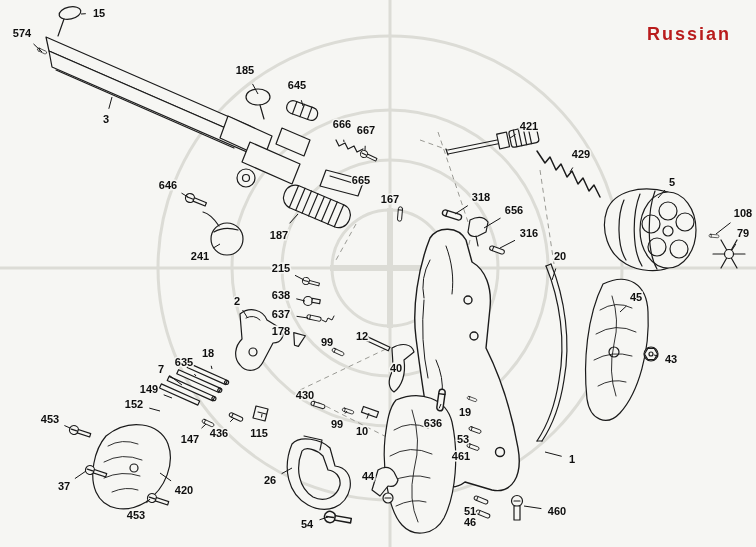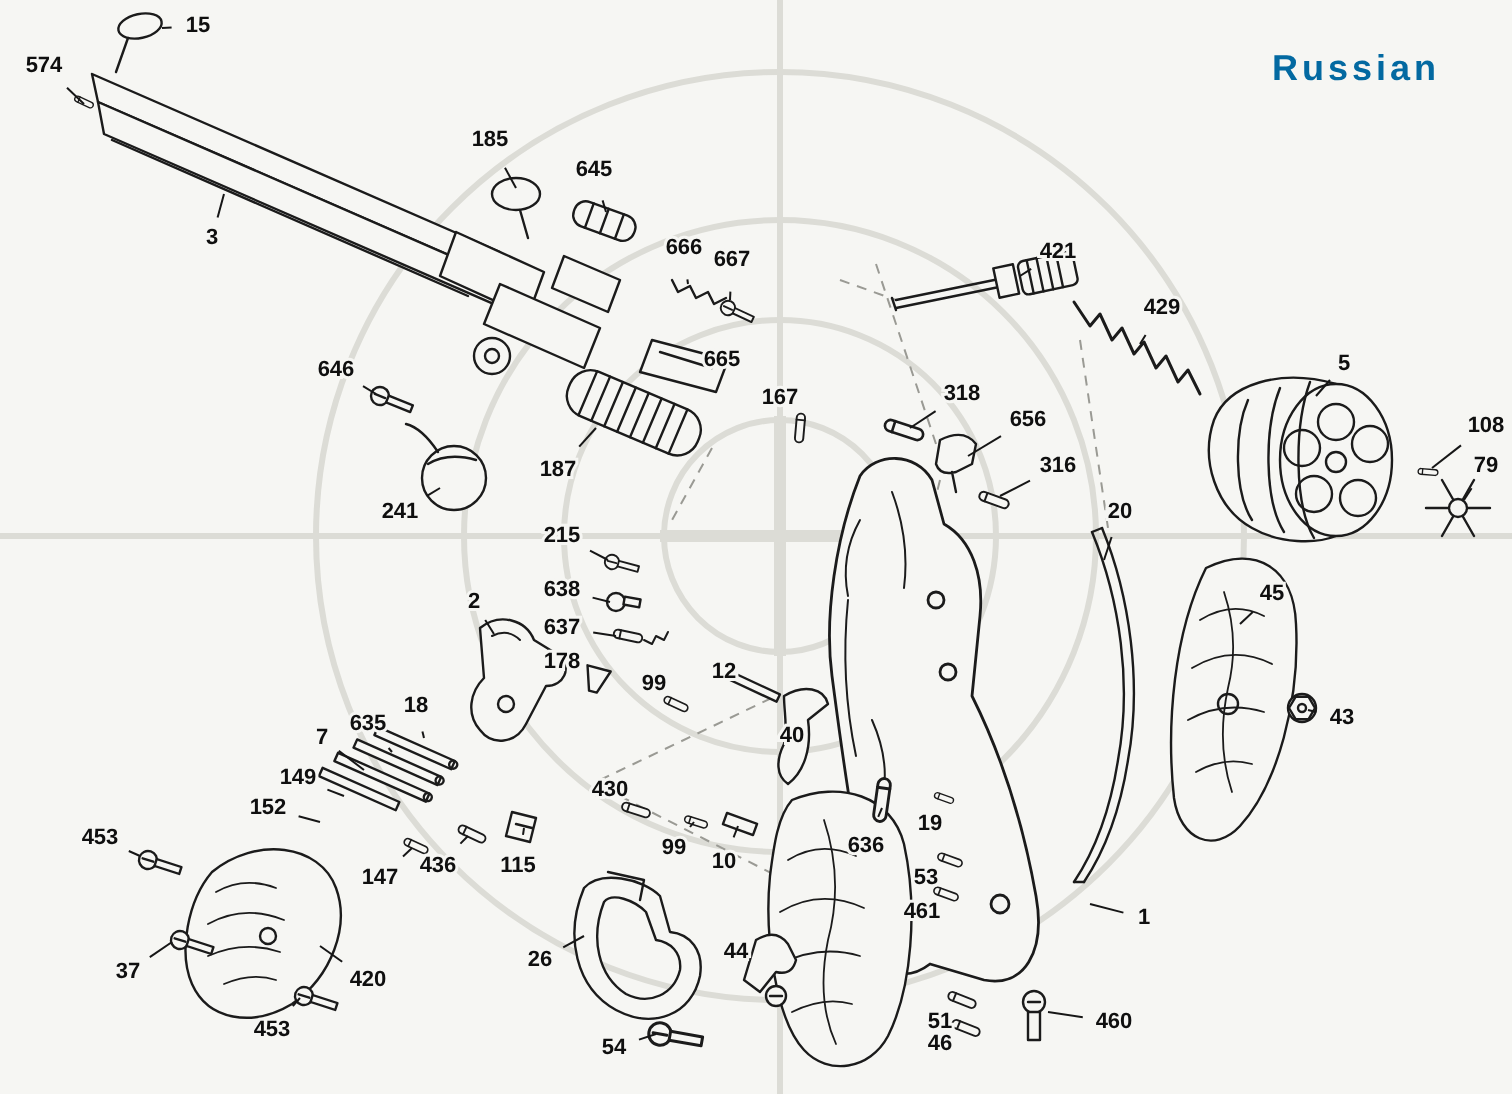--- a/index.html
+++ b/index.html
@@ -7,22 +7,22 @@
     --ink:#1b1b1b;
     --watermark:#dcdcd6;
   }
   html,body{margin:0;padding:0;background:#ffffff;}
   .page{
     position:relative;width:756px;height:547px;overflow:hidden;
     background:var(--background);
     font-family:"Liberation Sans",sans-serif;
   }
   .title{
-    position:absolute;top:24px;right:36px;
-    font-size:18px;font-weight:bold;letter-spacing:2px;color:#0369a1;
+    position:absolute;top:24px;right:25px;
+    font-size:18px;font-weight:bold;letter-spacing:2px;color:#b91c1c;
     font-family:"Liberation Sans",sans-serif;
   }
   svg.diagram{position:absolute;left:0;top:0;}
   .wm{stroke:var(--watermark);fill:none;}
   .art{stroke:var(--ink);stroke-width:1.2;fill:none;stroke-linejoin:round;stroke-linecap:round;}
   .fb{fill:var(--background);}
   .dash{stroke:#9a9a94;stroke-width:1;fill:none;stroke-dasharray:5 4;}
   #leader-lines line{stroke:#161616;stroke-width:1;}
   #part-labels text{
     font-family:"Liberation Sans",sans-serif;font-size:11px;font-weight:bold;

